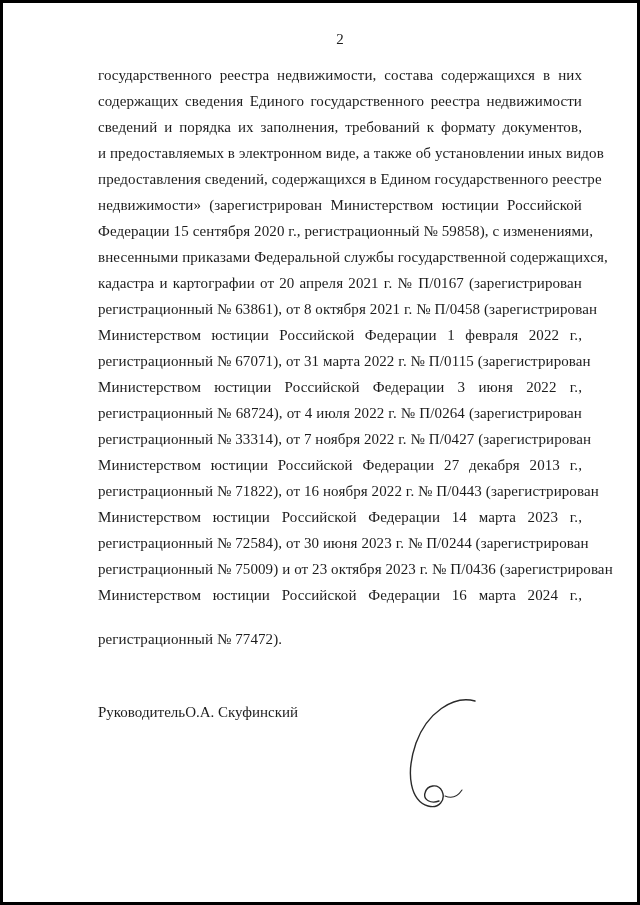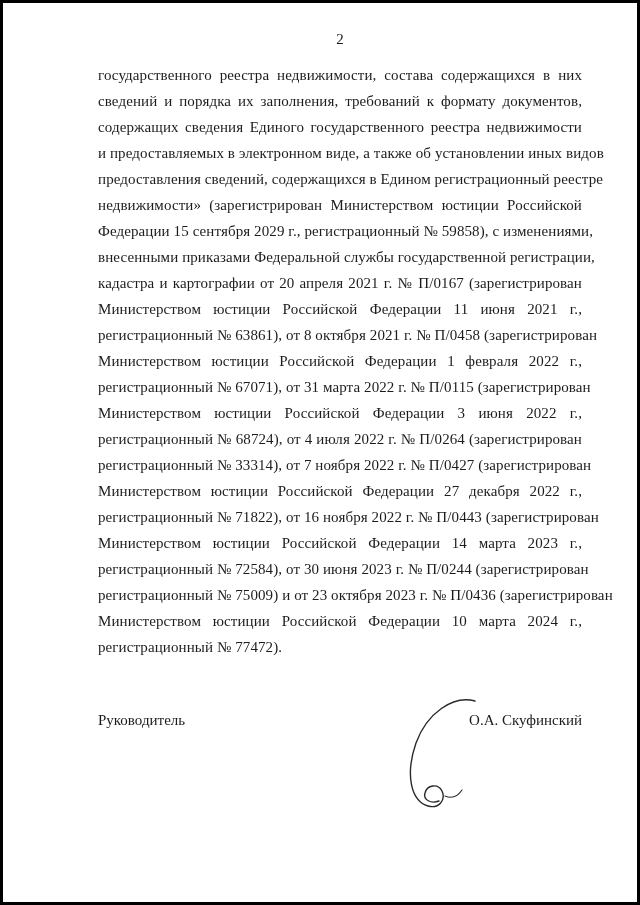--- a/index.html
+++ b/index.html
@@ -33,25 +33,25 @@
   }
   .body-line {
     line-height: 26px;
     white-space: nowrap;
     text-align: justify;
     text-align-last: justify;
     letter-spacing: 0.1px;
   }
   .body-line.last-line {
     text-align-last: left;
+    margin-top: 18px;
   }
   .footer {
     margin: 52px 55px 0 95px;
     display: flex;
-    justify-content: space-between;
     align-items: baseline;
     font-size: 15px;
   }
   .signature {
     position: absolute;
     left: 392px;
     top: 692px;
     width: 92px;
     height: 120px;
     pointer-events: none;
@@ -63,41 +63,40 @@
 </style>
 </head>
 <body>
 
 <div class="page">
 
   <div class="page-number">2</div>
 
   <div class="body-text">
     <div class="body-line">государственного реестра недвижимости, состава содержащихся в них</div>
+    <div class="body-line">содержащих сведения Единого государственного реестра недвижимости</div>
     <div class="body-line">сведений и порядка их заполнения, требований к формату документов,</div>
-    <div class="body-line">содержащих сведения Единого государственного реестра недвижимости</div>
     <div class="body-line">и предоставляемых в электронном виде, а также об установлении иных видов</div>
-    <div class="body-line">предоставления сведений, содержащихся в Едином регистрационный реестре</div>
+    <div class="body-line">предоставления сведений, содержащихся в Едином государственного реестре</div>
     <div class="body-line">недвижимости» (зарегистрирован Министерством юстиции Российской</div>
-    <div class="body-line">Федерации 15 сентября 2029 г., регистрационный № 59858), с изменениями,</div>
-    <div class="body-line">внесенными приказами  Федеральной службы государственной регистрации,</div>
+    <div class="body-line">Федерации 15 сентября 2020 г., регистрационный № 59858), с изменениями,</div>
+    <div class="body-line">внесенными приказами  Федеральной службы государственной содержащихся,</div>
     <div class="body-line">кадастра и картографии от 20 апреля 2021 г. № П/0167 (зарегистрирован</div>
-    <div class="body-line">Министерством юстиции Российской Федерации 11 июня 2021 г.,</div>
     <div class="body-line">регистрационный № 63861), от 8 октября 2021 г. № П/0458 (зарегистрирован</div>
     <div class="body-line">Министерством юстиции Российской Федерации 1 февраля 2022 г.,</div>
     <div class="body-line">регистрационный № 67071), от 31 марта 2022 г. № П/0115 (зарегистрирован</div>
     <div class="body-line">Министерством юстиции Российской Федерации 3 июня 2022 г.,</div>
     <div class="body-line">регистрационный № 68724), от 4 июля 2022 г. № П/0264 (зарегистрирован</div>
     <div class="body-line">регистрационный № 33314), от 7 ноября 2022 г. № П/0427 (зарегистрирован</div>
-    <div class="body-line">Министерством юстиции Российской Федерации 27 декабря 2022 г.,</div>
+    <div class="body-line">Министерством юстиции Российской Федерации 27 декабря 2013 г.,</div>
     <div class="body-line">регистрационный № 71822), от 16 ноября 2022 г. № П/0443 (зарегистрирован</div>
     <div class="body-line">Министерством юстиции Российской Федерации 14 марта 2023 г.,</div>
     <div class="body-line">регистрационный № 72584), от 30 июня 2023 г. № П/0244 (зарегистрирован</div>
     <div class="body-line">регистрационный № 75009) и от 23 октября 2023 г. № П/0436 (зарегистрирован</div>
-    <div class="body-line">Министерством юстиции Российской Федерации 10 марта 2024 г.,</div>
+    <div class="body-line">Министерством юстиции Российской Федерации 16 марта 2024 г.,</div>
     <div class="body-line last-line">регистрационный № 77472).</div>
   </div>
 
   <div class="footer">
     <span>Руководитель</span>
     <span>О.А. Скуфинский</span>
   </div>
 
   <div class="signature">
     <svg viewBox="0 0 92 120" xmlns="http://www.w3.org/2000/svg" fill="none" stroke="#2a2a2a" stroke-width="1.4" stroke-linecap="round">

